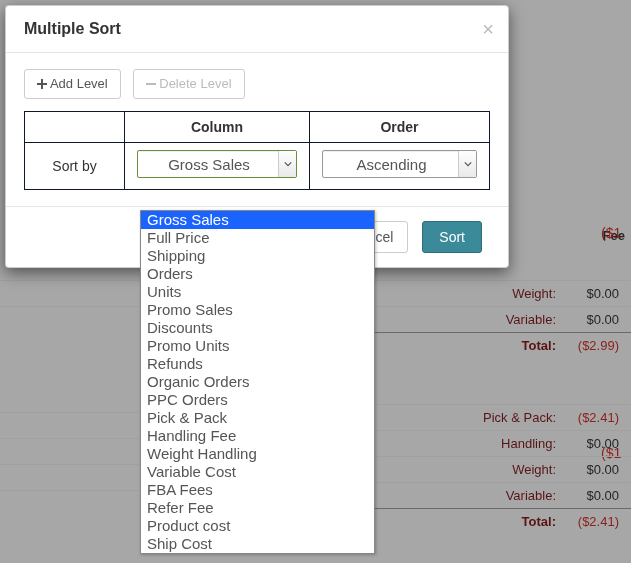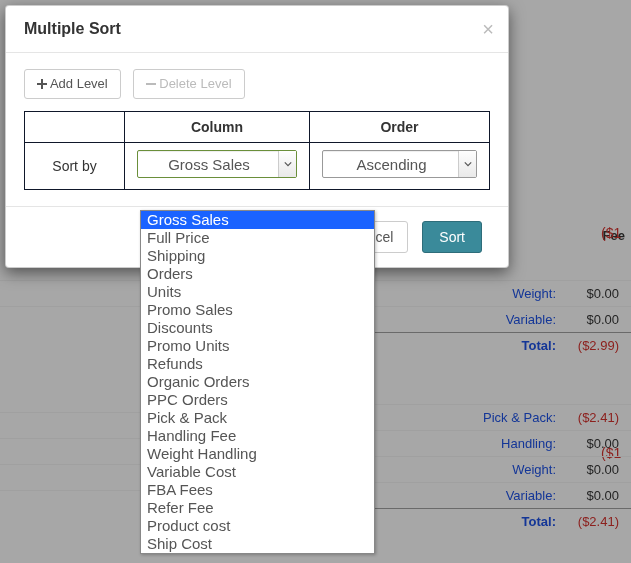--- a/index.html
+++ b/index.html
@@ -35,21 +35,21 @@
     position:absolute; right:0; top:445px; width:30px; color:#c9302c;
   }
   .bg .edge-hdr {
     position:absolute; right:-30px; top:98px; color:#333; font-weight:700;
   }
   .bg .bg-left {
     position:absolute; left:0; top:280px; width:220px;
   }
   .bg-row { display:flex; height:26px; align-items:center; border-top:1px solid #e5e5e5;}
   .bg-row.total { border-top:1px solid #999;}
-  .bg-lbl { flex:1; text-align:right; padding-right:5px; font-size:13px; color:#1d4ed8;}
+  .bg-lbl { flex:1; text-align:right; padding-right:5px; font-size:13px; color:#7f1d1d;}
   .bg-lbl.bold { font-weight:700; }
   .bg-val { width:70px; text-align:right; padding-right:12px; font-size:13px;}
   .bg-val.neg { color:#c9302c;}
   
   .modal {
     position:absolute; left:5px; top:5px; width:504px;
     background:#fff; border:1px solid rgba(0,0,0,.2);
     border-radius:4px;
     box-shadow:0 5px 15px rgba(0,0,0,.5);
     z-index:10;

